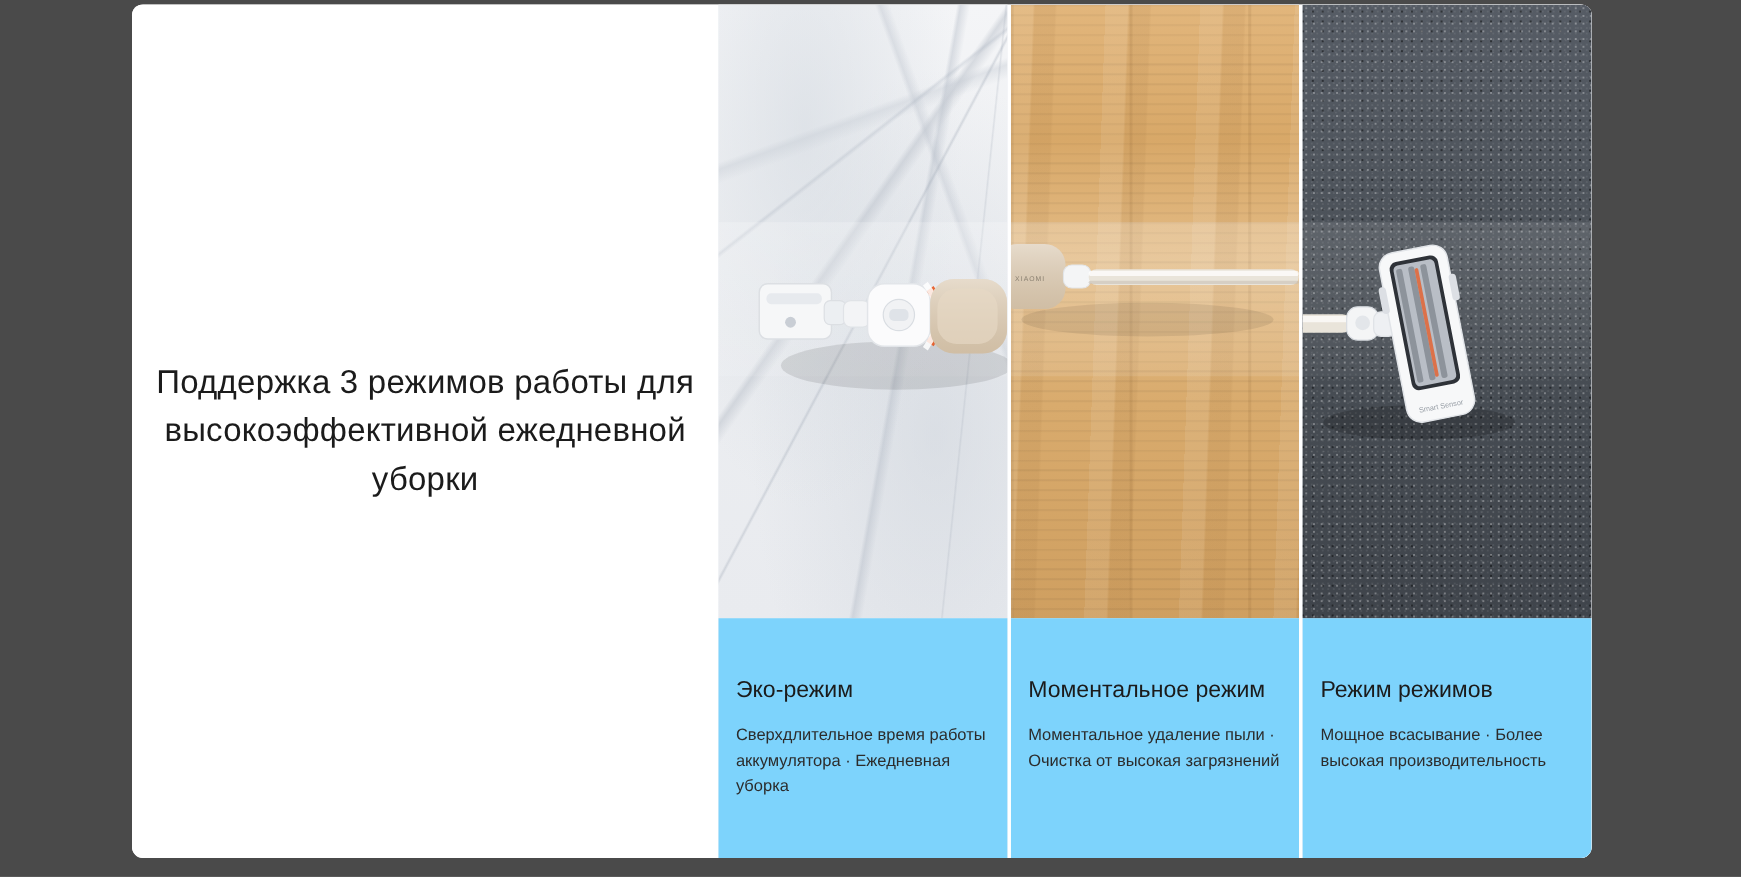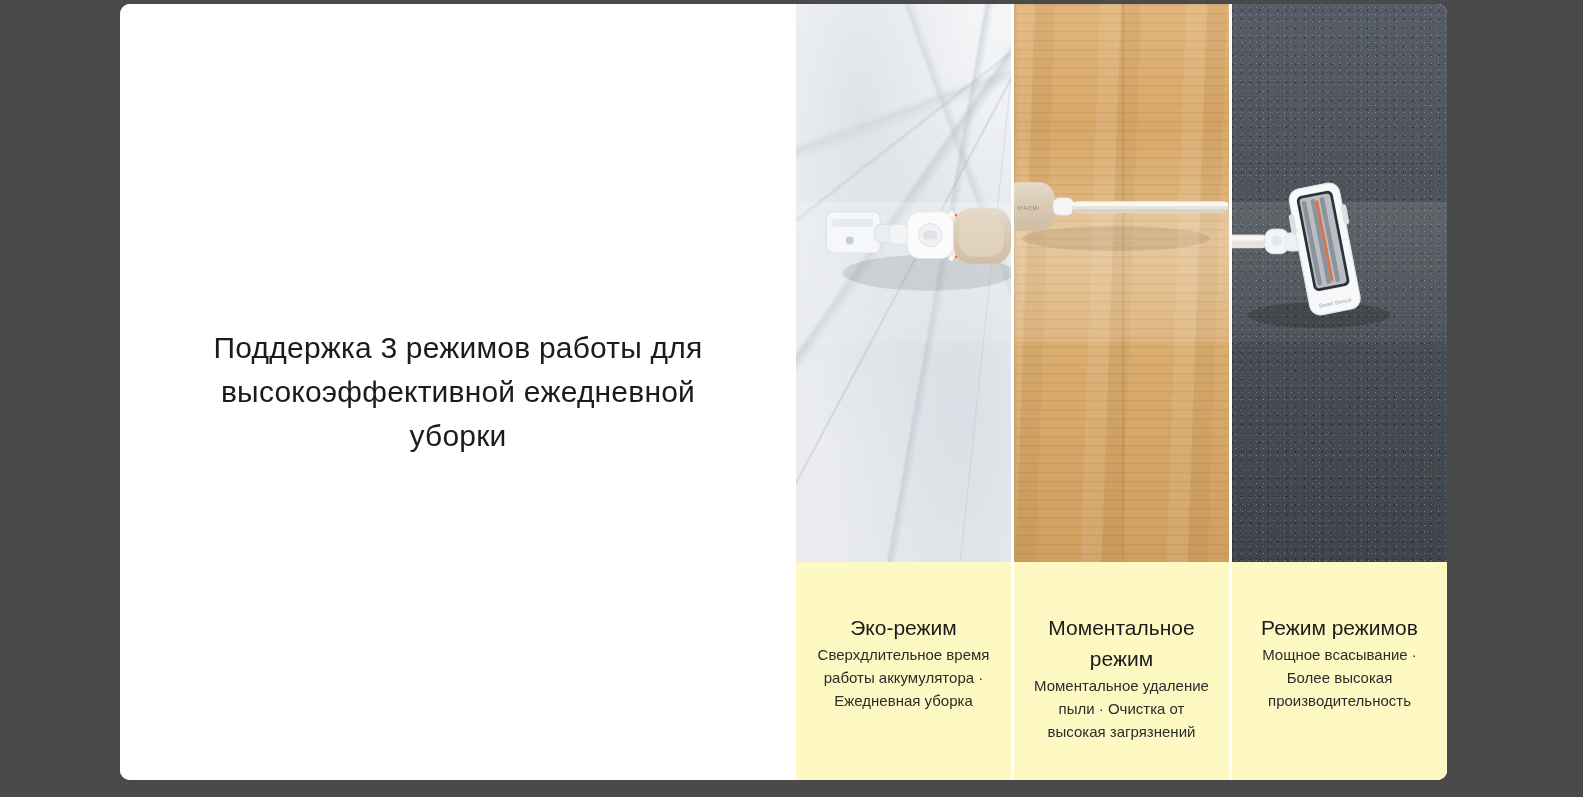--- a/index.html
+++ b/index.html
@@ -13,21 +13,21 @@
     position: absolute;
     left: 120px; top: 4px;
     width: 1327px; height: 776px;
     background: #ffffff;
     border-radius: 10px;
     overflow: hidden;
     display: flex;
   }
   
   .left-pane {
-    width: 676px;
+    width: 533px;
     height: 100%;
     background: #ffffff;
     display: flex;
     align-items: center;
     justify-content: center;
     flex: none;
   }
   .headline {
     width: 520px;
     text-align: center;
@@ -53,31 +53,32 @@
     overflow: hidden;
     background: #eef1f6;
   }
   .photo {
     position: relative;
     height: 558px;
     overflow: hidden;
   }
   .caption {
     flex: 1;
-    background: #fef9c3;
+    background: #7dd3fc;
     padding: 50px 16px 0 16px;
-    text-align: center;
+    text-align: left;
   }
   .mode-title {
     font-size: 21px;
     color: #1b1b1b;
     line-height: 31px;
     font-weight: 400;
   }
   .mode-desc {
+    margin-top: 14px;
     font-size: 15px;
     line-height: 23px;
     color: #2c2c2c;
     font-weight: 400;
   }
 
   
   
   .floor-marble {
     position: absolute; inset: 0;

